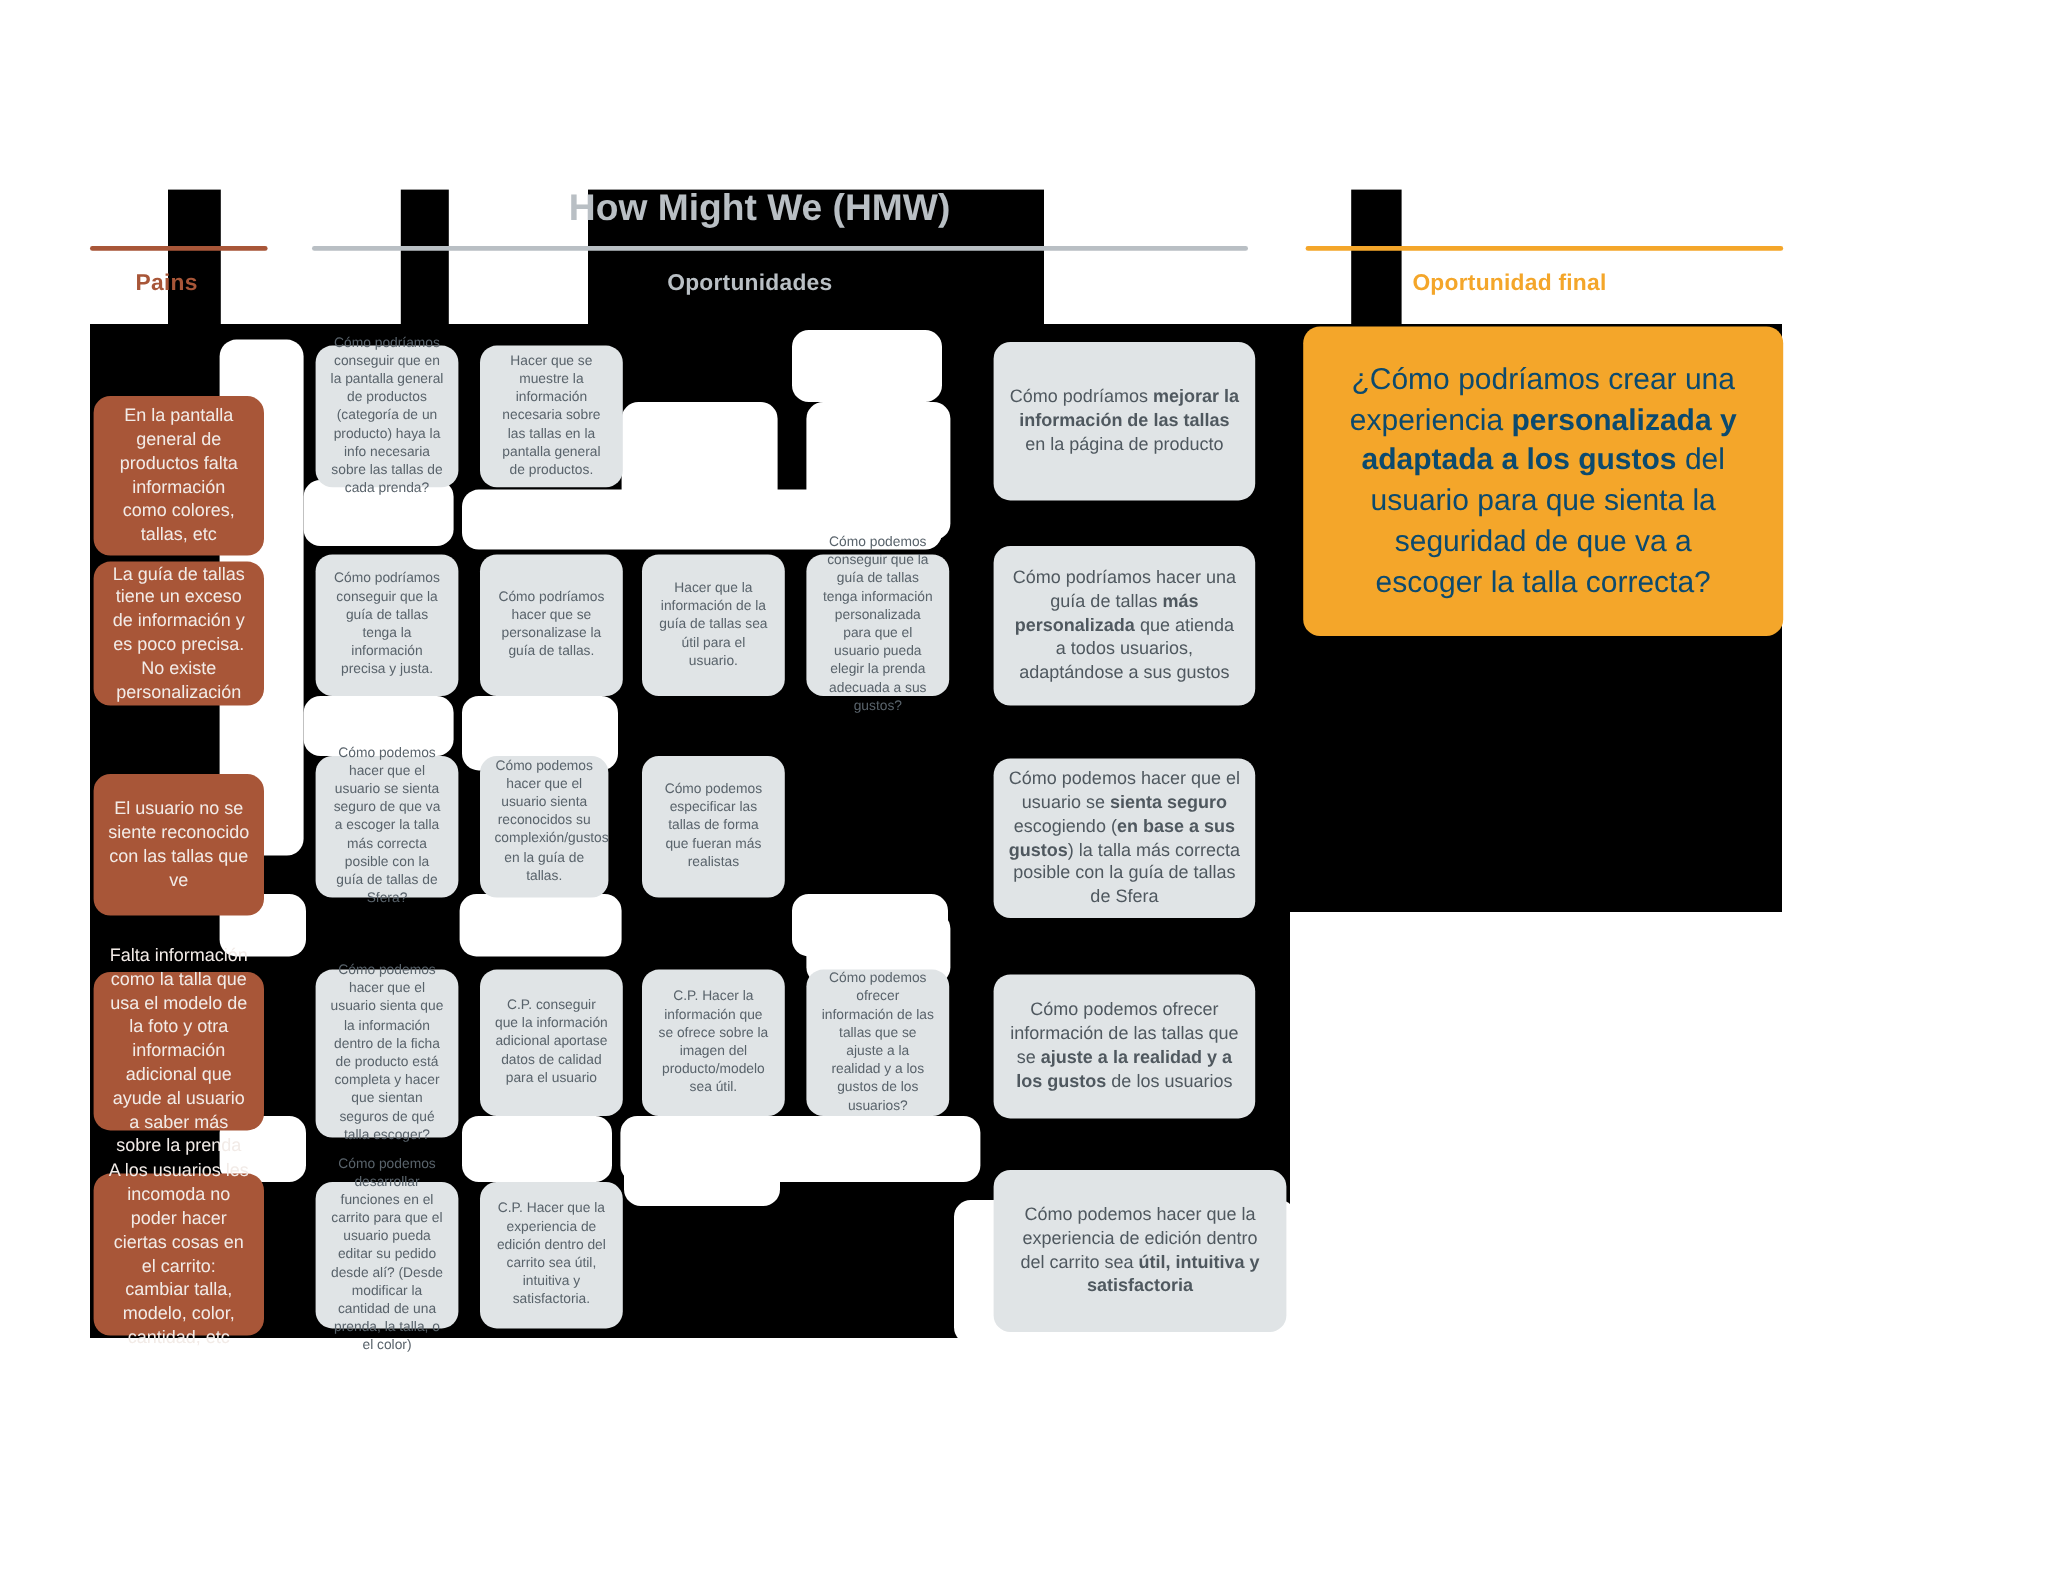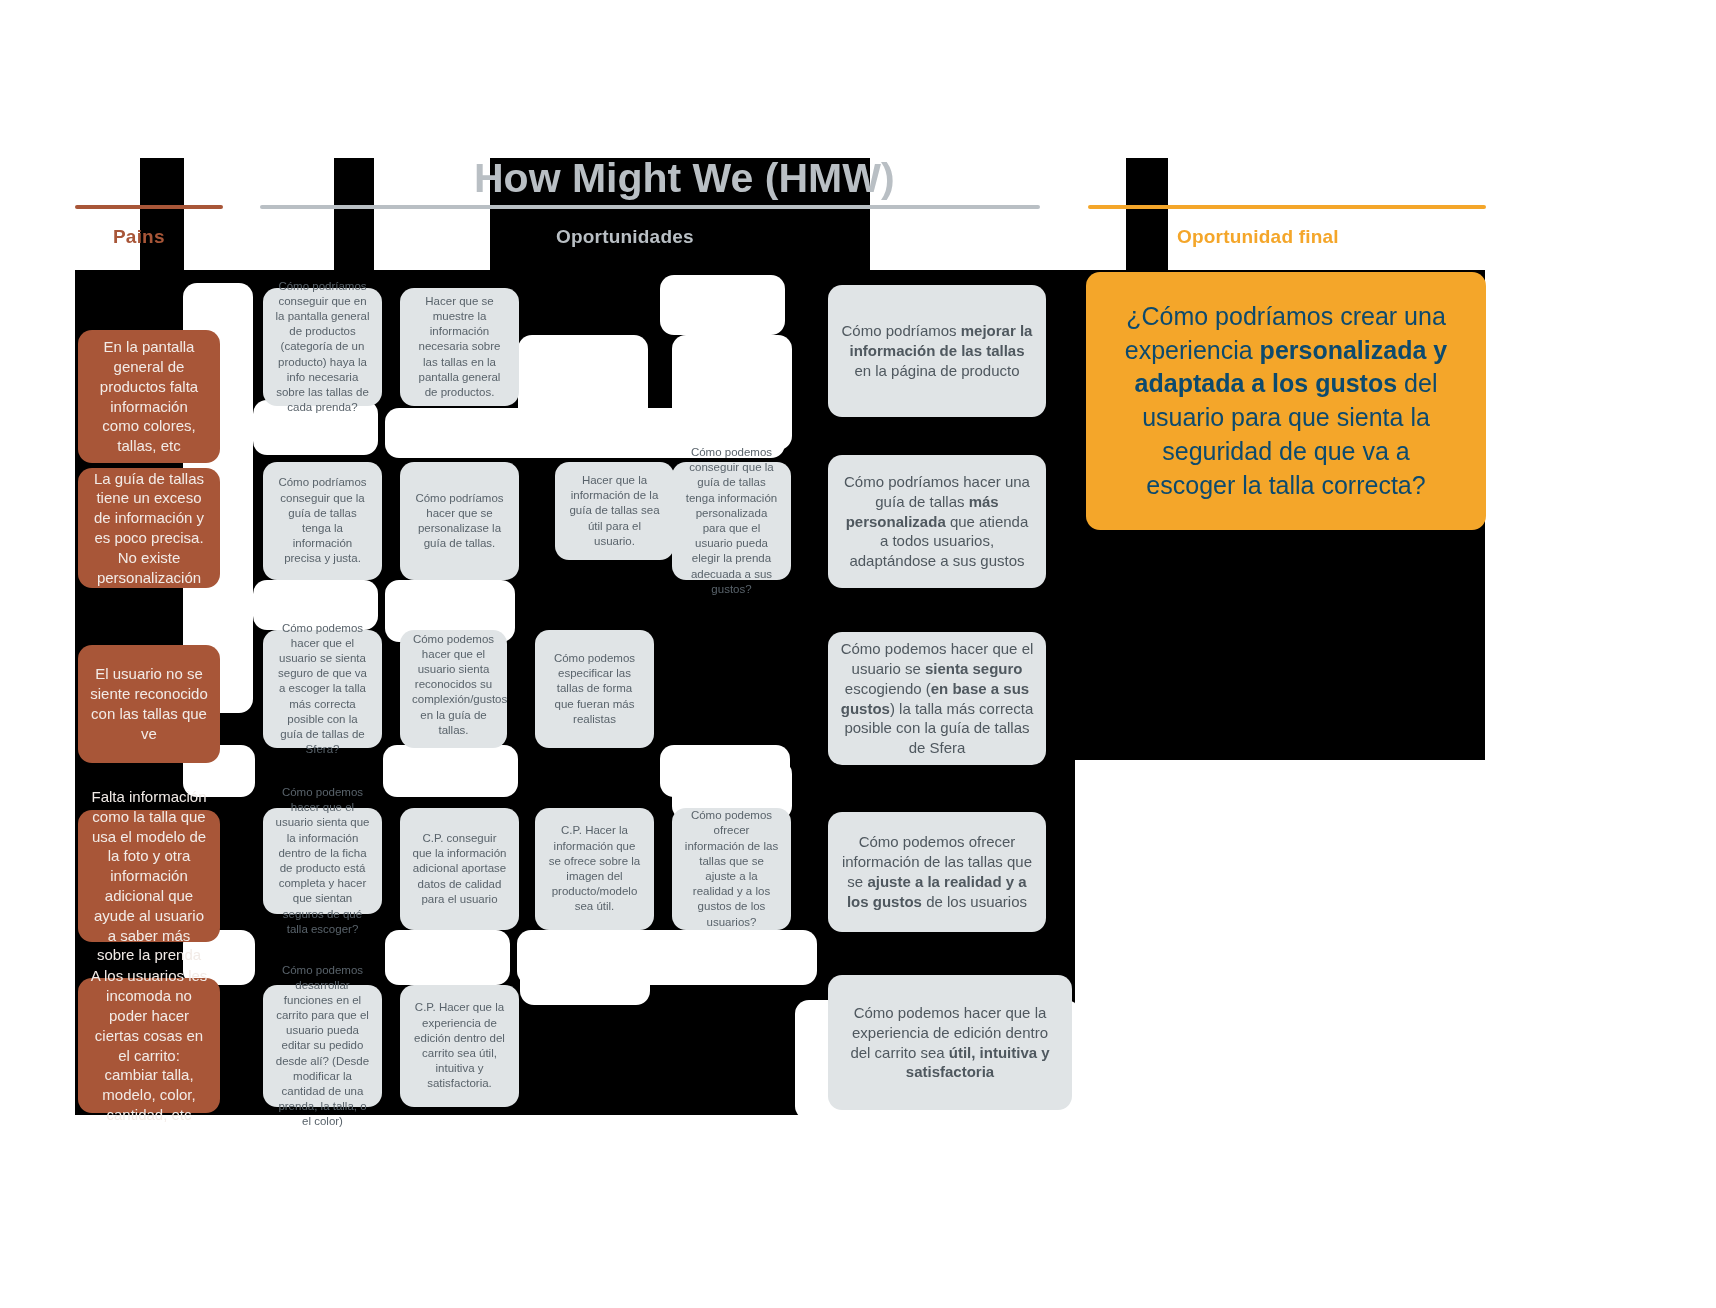--- a/index.html
+++ b/index.html
@@ -63,21 +63,21 @@
   }
   .hdr-label {
     position: absolute;
     font-size: 19px;
     font-weight: bold;
     letter-spacing: .2px;
     white-space: nowrap;
   }
   #hmw-title {
     position: absolute;
-    font-size: 41px;
+    font-size: 31px;
     font-weight: bold;
     color: #b9bfc4;
     white-space: nowrap;
   }
 </style>
 </head>
 <body>
 
 <div id="board">
 
@@ -136,21 +136,21 @@
 
   <div class="card opp s" style="left:263px; top:288px; width:119px; height:118px;">
     <span class="txt">Cómo podríamos conseguir que en la pantalla general de productos (categoría de un producto) haya la info necesaria sobre las tallas de cada prenda?</span>
   </div>
   <div class="card opp s" style="left:263px; top:462px; width:119px; height:118px;">
     <span class="txt">Cómo podríamos conseguir que la guía de tallas tenga la información precisa y justa.</span>
   </div>
   <div class="card opp s" style="left:263px; top:630px; width:119px; height:118px;">
     <span class="txt">Cómo podemos hacer que el usuario se sienta seguro de que va a escoger la talla más correcta posible con la guía de tallas de Sfera?</span>
   </div>
-  <div class="card opp s" style="left:263px; top:808px; width:119px; height:106px;">
+  <div class="card opp s" style="left:263px; top:808px; width:119px; height:140px;">
     <span class="txt">Cómo podemos hacer que el usuario sienta que la información dentro de la ficha de producto está completa y hacer que sientan seguros de qué talla escoger?</span>
   </div>
   <div class="card opp s" style="left:263px; top:985px; width:119px; height:122px;">
     <span class="txt">Cómo podemos desarrollar funciones en el carrito para que el usuario pueda editar su pedido desde alí? (Desde modificar la cantidad de una prenda, la talla, o el color)</span>
   </div>
 
   <div class="card opp s" style="left:400px; top:288px; width:119px; height:118px;">
     <span class="txt">Hacer que se muestre la información necesaria sobre las tallas en la pantalla general de productos.</span>
   </div>
   <div class="card opp s" style="left:400px; top:462px; width:119px; height:118px;">
@@ -160,21 +160,21 @@
     <span class="txt">Cómo podemos hacer que el usuario sienta reconocidos su complexión/gustos en la guía de tallas.</span>
   </div>
   <div class="card opp s" style="left:400px; top:808px; width:119px; height:122px;">
     <span class="txt">C.P. conseguir que la información adicional aportase datos de calidad para el usuario</span>
   </div>
   <div class="card opp s" style="left:400px; top:985px; width:119px; height:122px;">
     <span class="txt">C.P.
 Hacer que la experiencia de edición dentro del carrito sea útil, intuitiva y satisfactoria.</span>
   </div>
 
-  <div class="card opp s" style="left:535px; top:462px; width:119px; height:98px;margin-left:20px;">
+  <div class="card opp s" style="left:535px; top:462px; width:119px; height:118px;">
     <span class="txt">Hacer que la información de la guía de tallas sea útil para el usuario.</span>
   </div>
   <div class="card opp s" style="left:535px; top:630px; width:119px; height:118px;">
     <span class="txt">Cómo podemos especificar las tallas de forma que fueran más realistas</span>
   </div>
   <div class="card opp s" style="left:535px; top:808px; width:119px; height:122px;">
     <span class="txt">C.P.
 Hacer la información que se ofrece sobre la imagen del producto/modelo sea útil.</span>
   </div>
 

